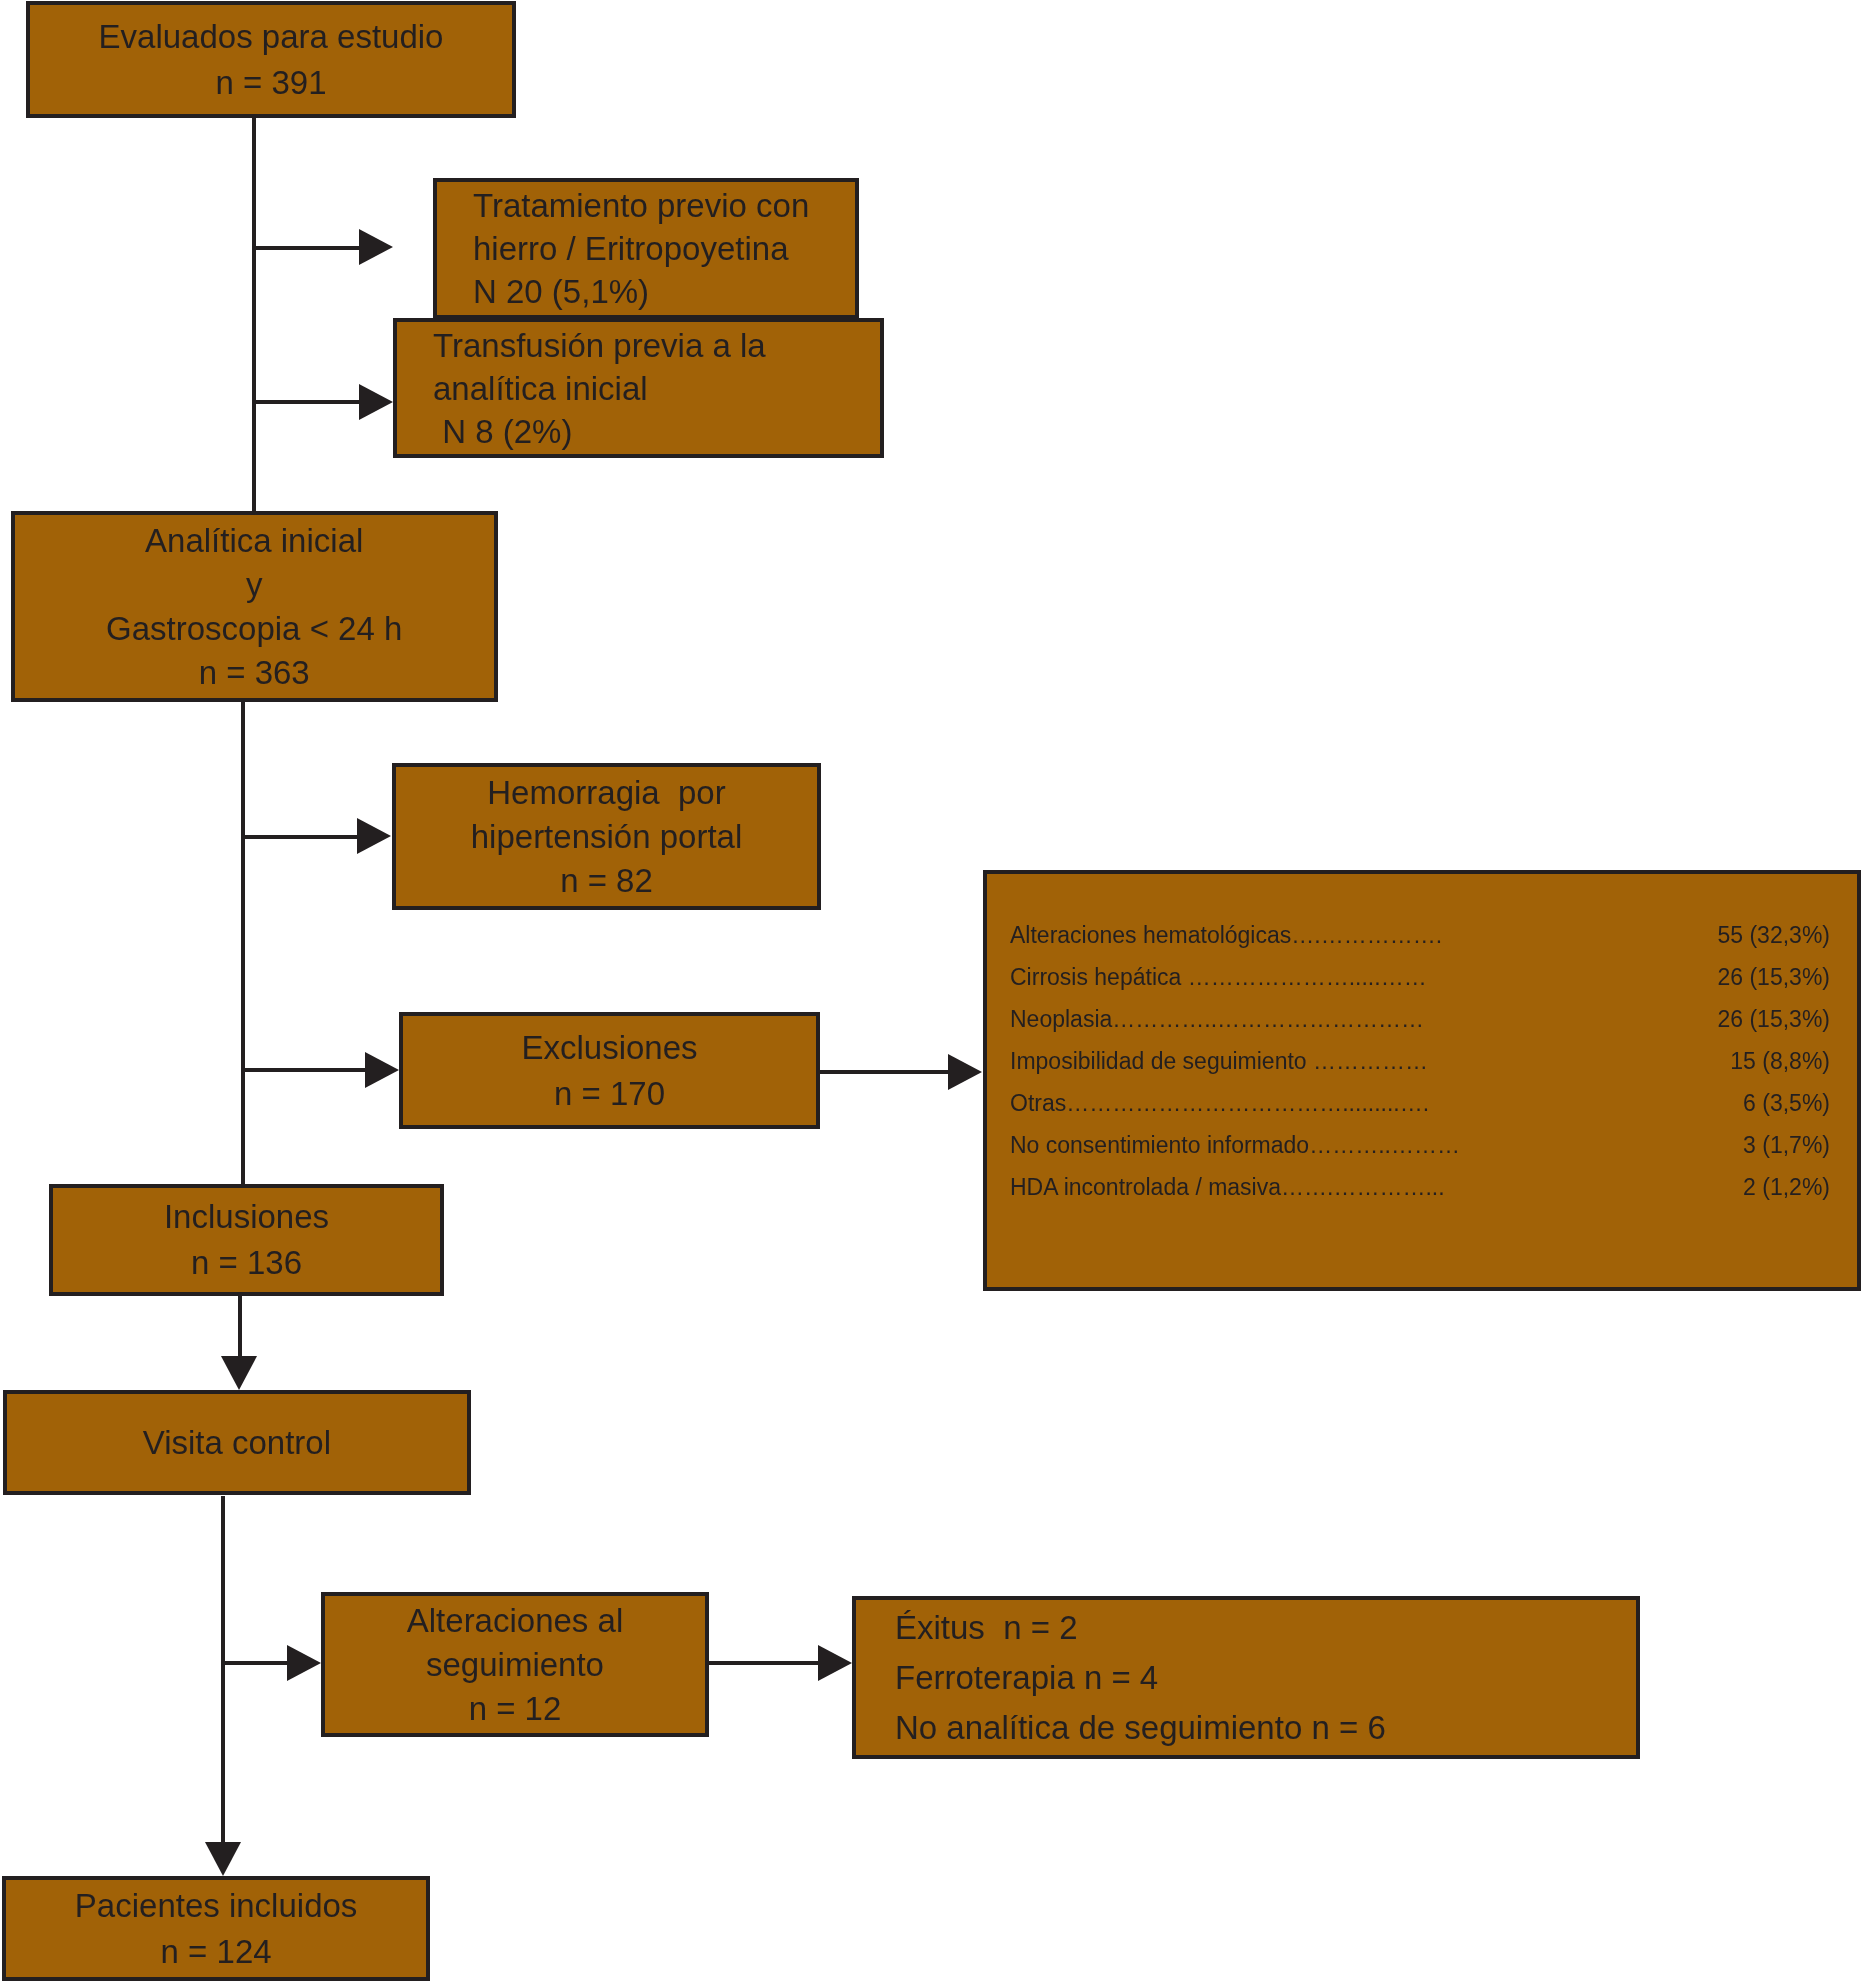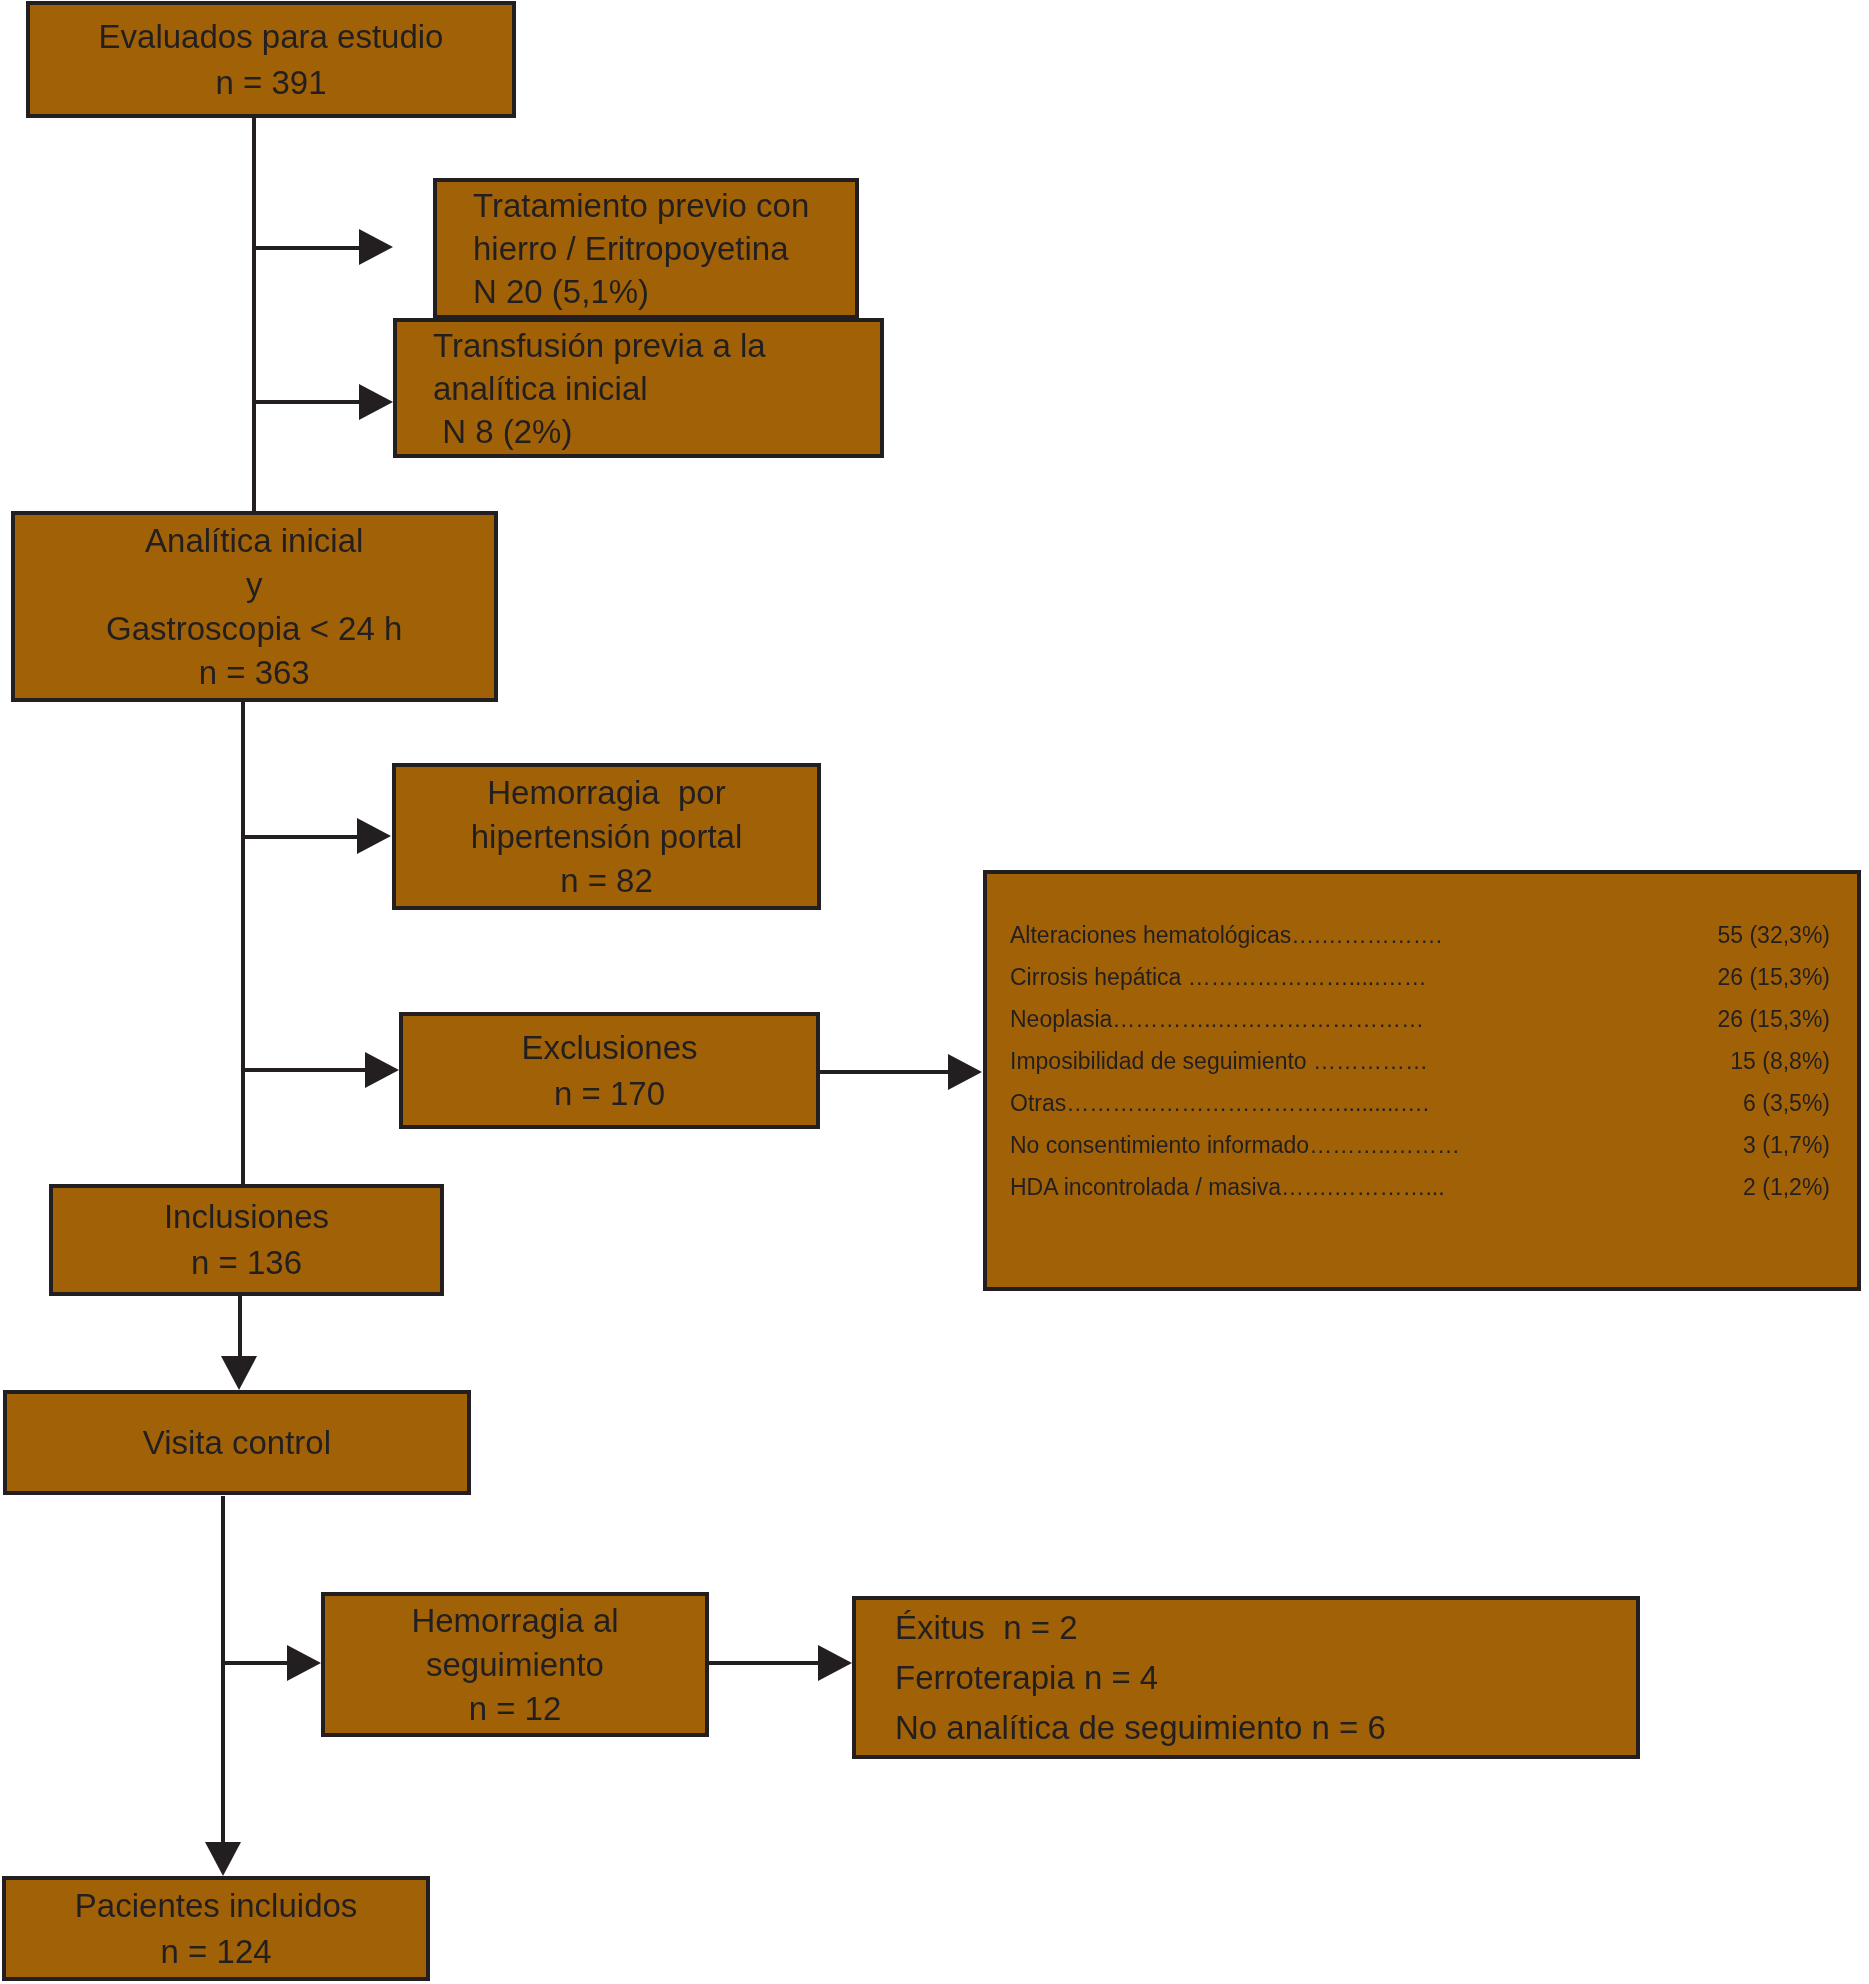--- a/index.html
+++ b/index.html
@@ -150,21 +150,21 @@
   <div class="box center" style="left:49px; top:1184px; width:395px; height:112px;">
     <div class="line">Inclusiones</div>
     <div class="line">n = 136</div>
   </div>
 
   <div class="box center" style="left:2.9px; top:1390px; width:468px; height:105px;">
     <div class="line">Visita control</div>
   </div>
 
   <div class="box center" style="left:321px; top:1592px; width:388px; height:145px; line-height:44px;">
-    <div class="line">Hemorragia al</div>
+    <div class="line">Alteraciones al</div>
     <div class="line">seguimiento</div>
     <div class="line">n = 12</div>
   </div>
 
   <div class="box" id="exitus-box" style="left:852px; top:1596px; width:788px; height:163px; padding-left:39px; justify-content:center;">
     <div class="line">Éxitus  n = 2</div>
     <div class="line">Ferroterapia n = 4</div>
     <div class="line">No analítica de seguimiento n = 6</div>
   </div>
 

